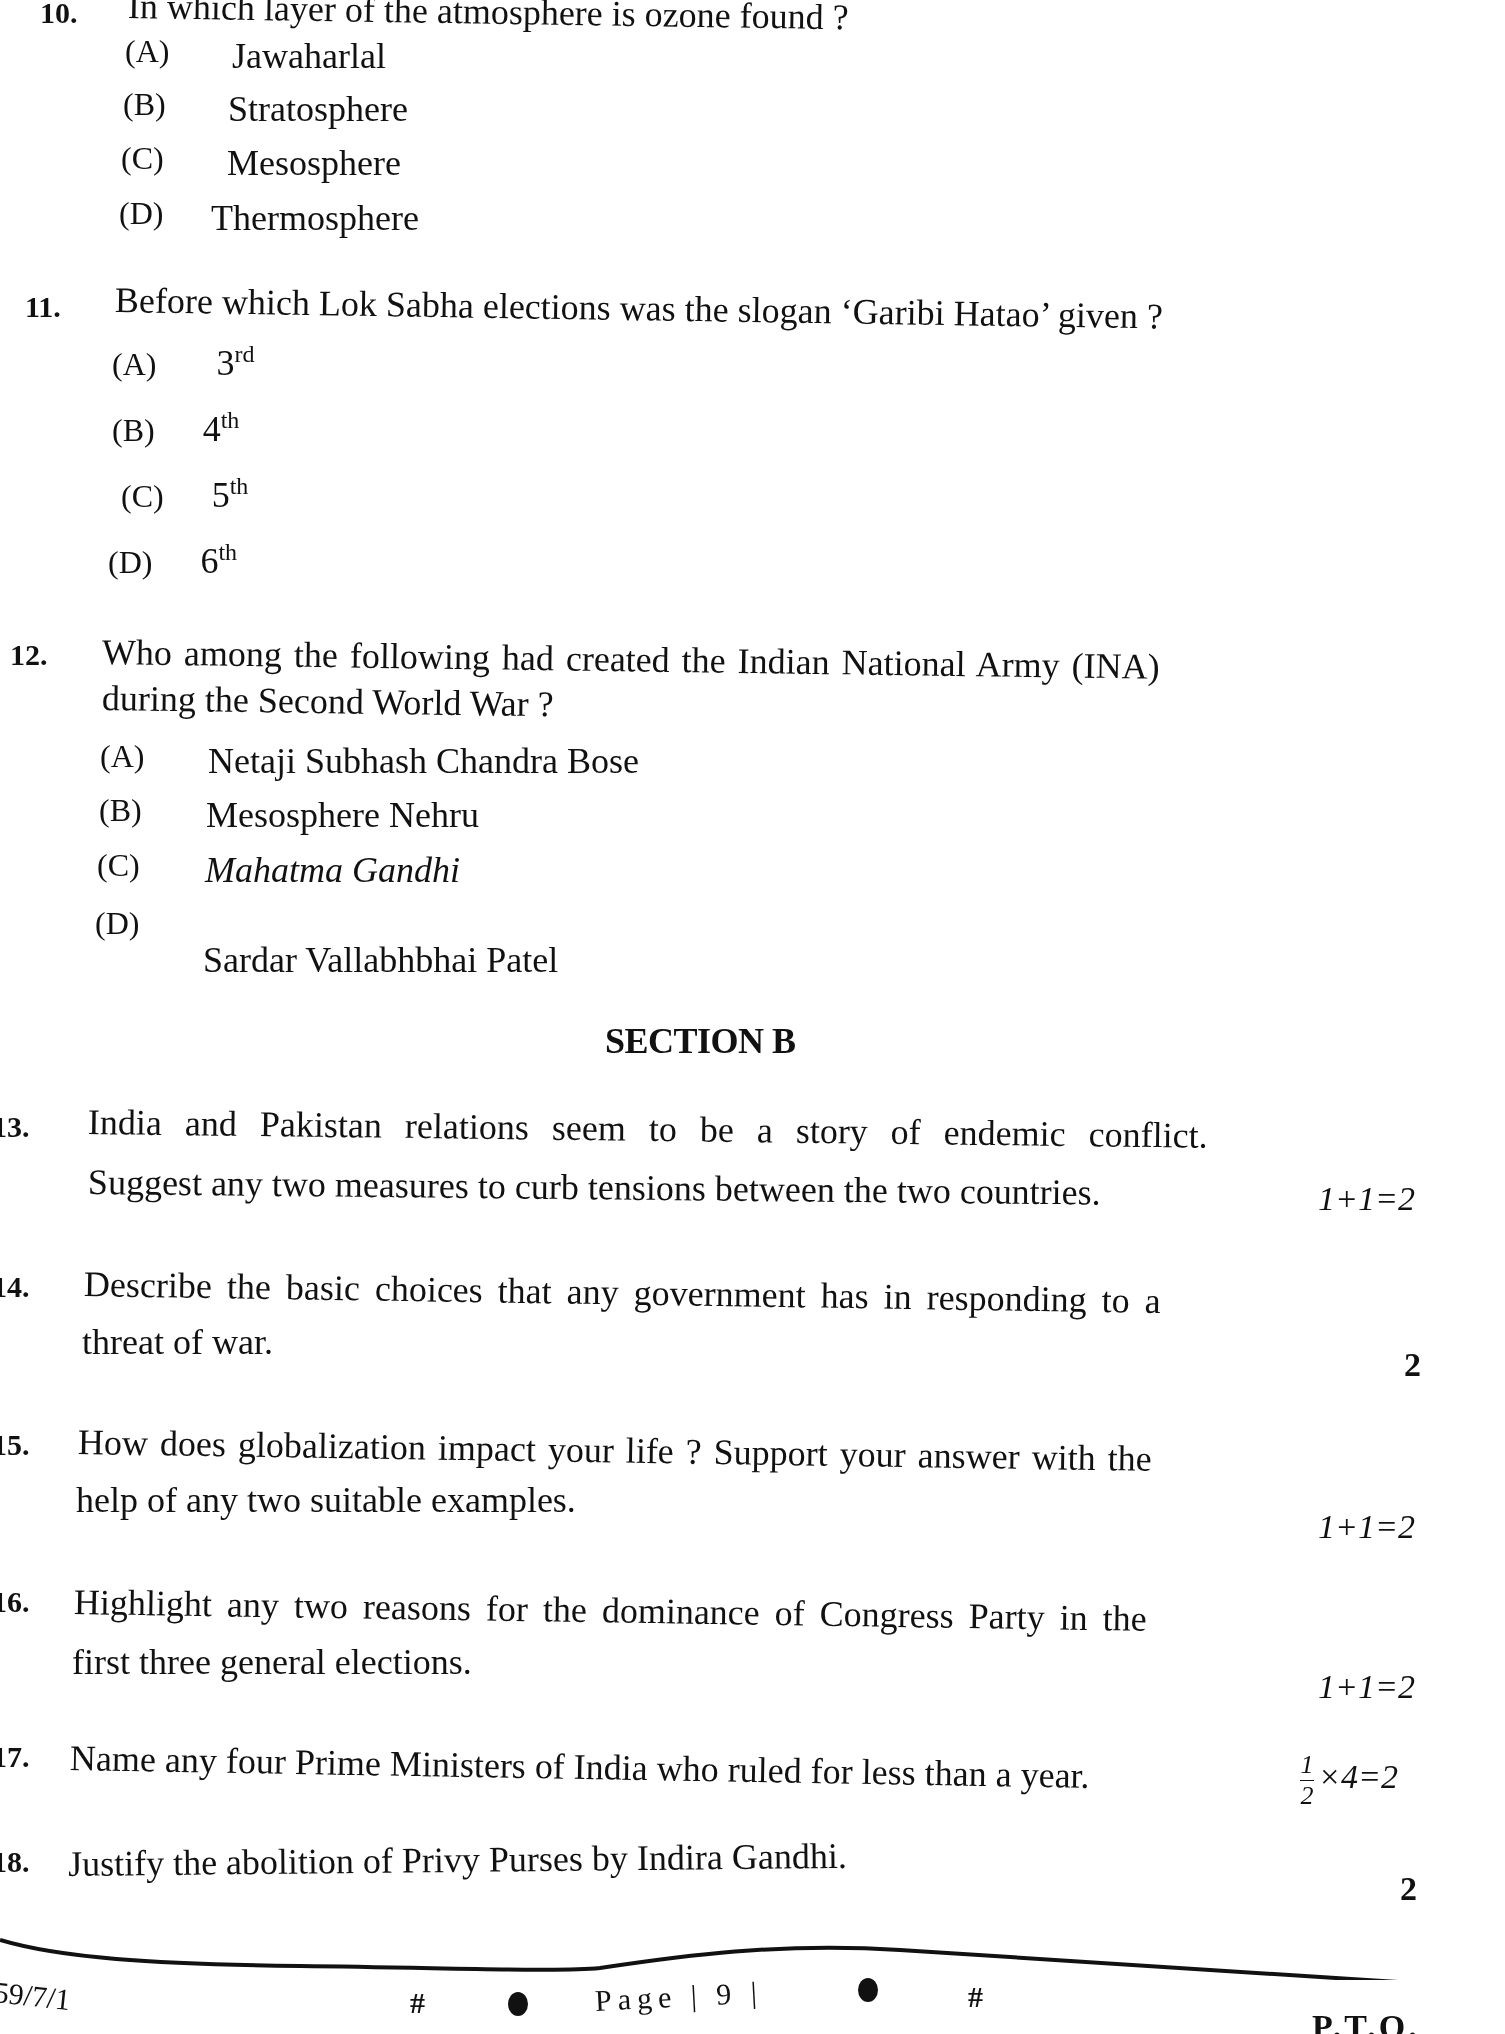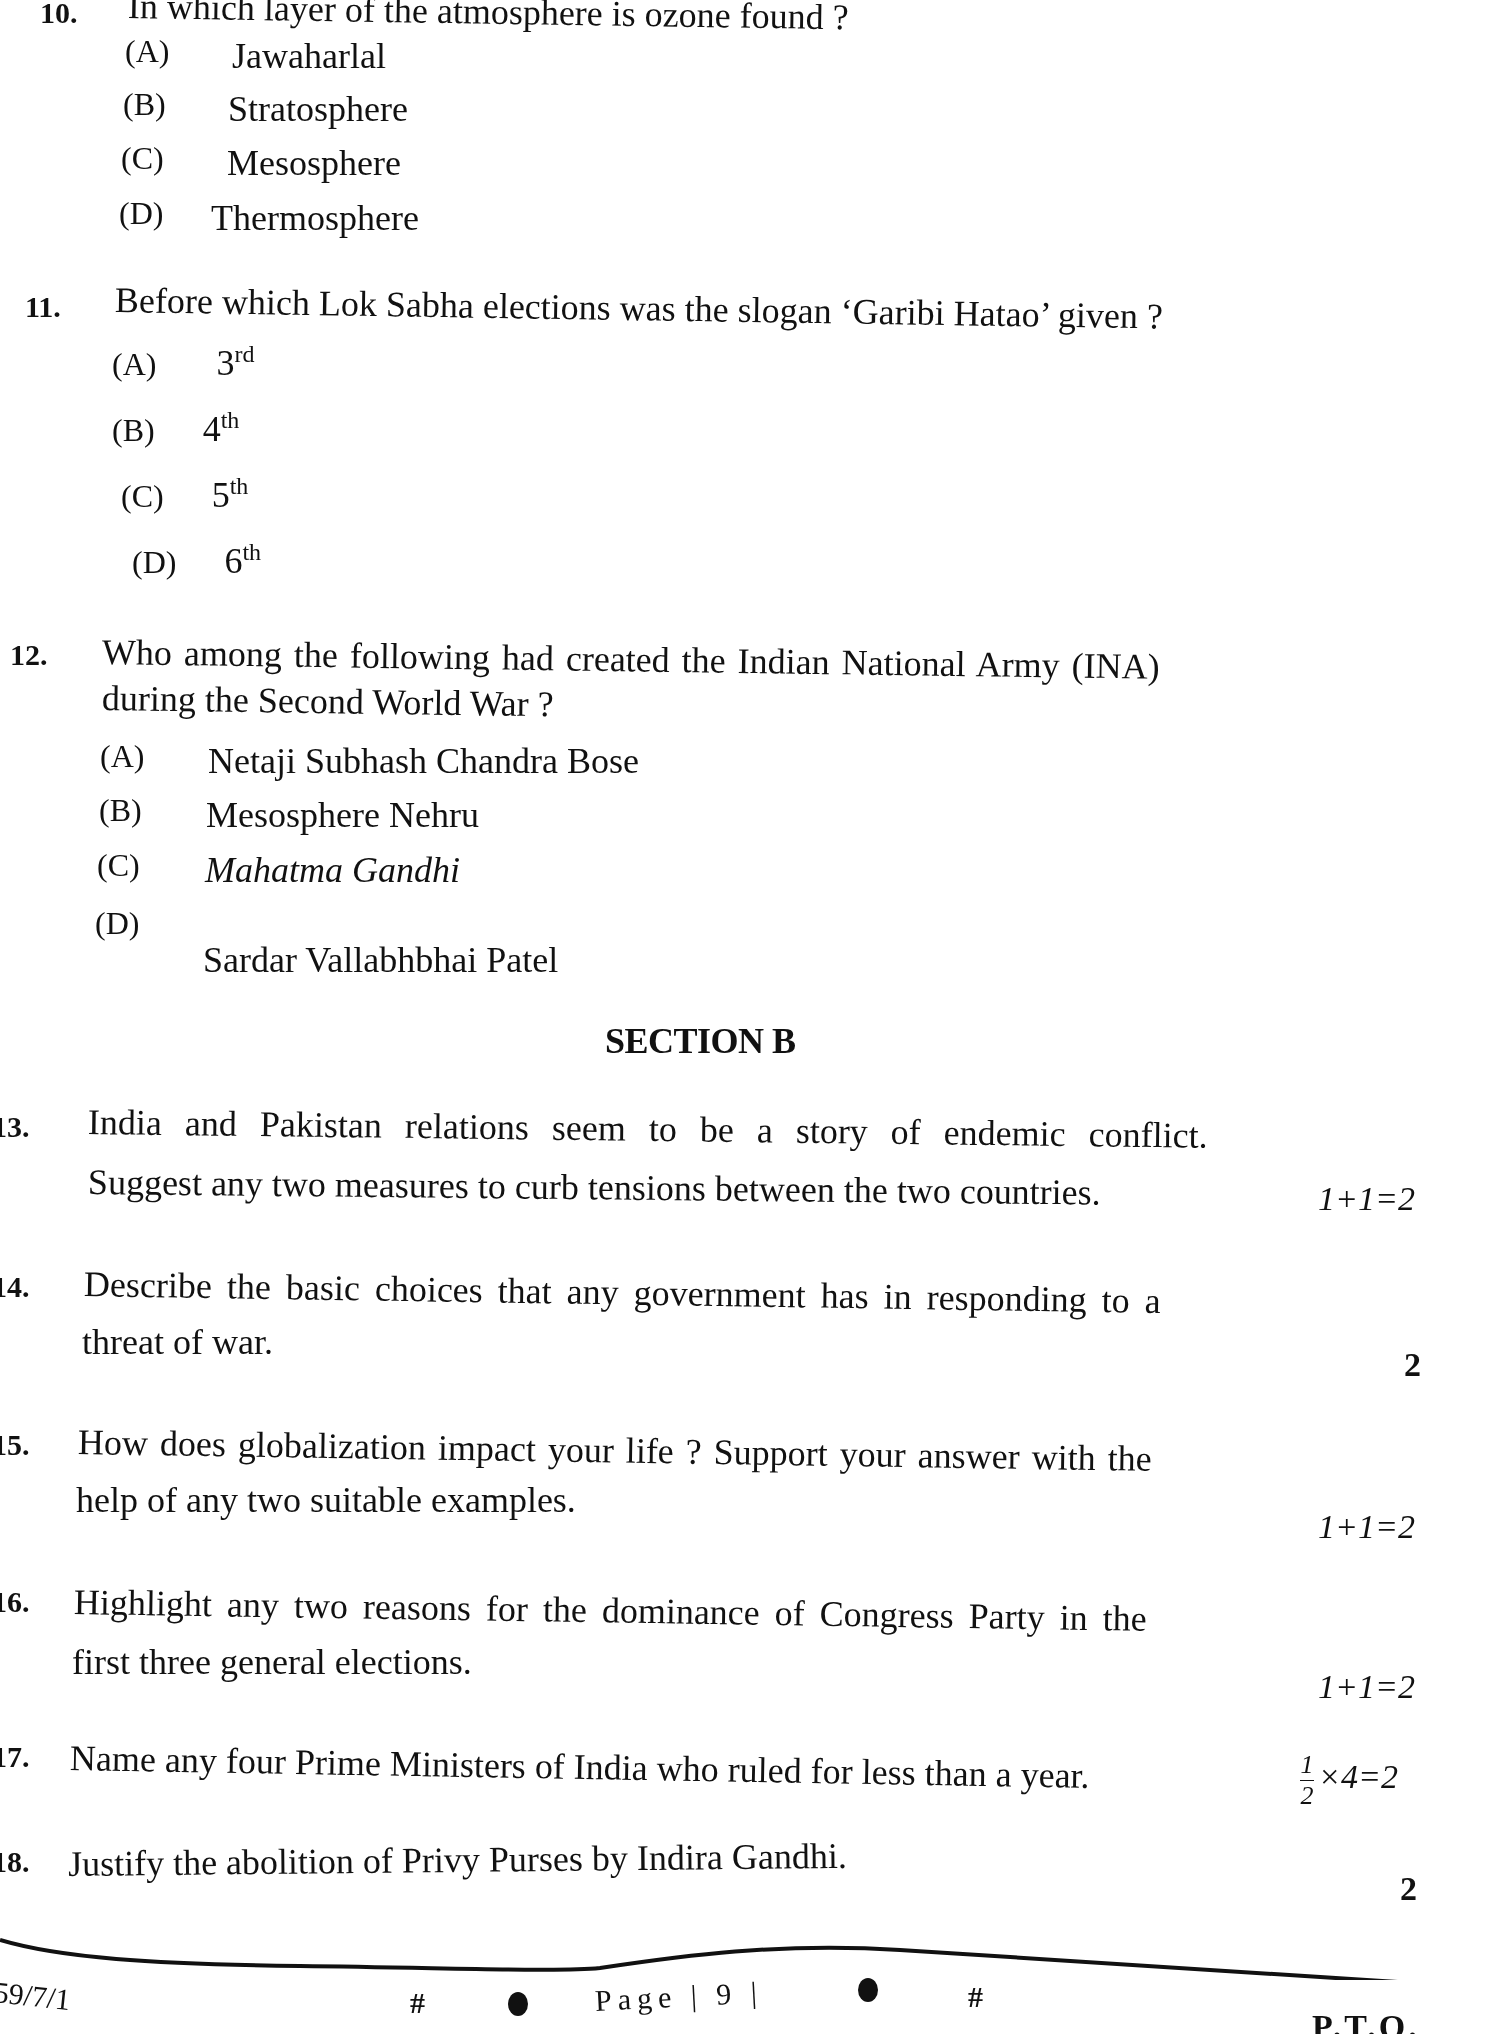--- a/index.html
+++ b/index.html
@@ -51,21 +51,21 @@
       <span class="opt-text" style="margin-left:56px;"><span>3</span><sup>rd</sup></span>
     </div>
     <div class="abs" style="left:112px; top:408px;">
       <span class="opt-label">(B)</span>
       <span class="opt-text" style="margin-left:44px;"><span>4</span><sup>th</sup></span>
     </div>
     <div class="abs" style="left:110px; top:474px;margin-left:11px;">
       <span class="opt-label">(C)</span>
       <span class="opt-text" style="margin-left:44px;"><span>5</span><sup>th</sup></span>
     </div>
-    <div class="abs" style="left:108px; top:540px;margin-left:24px;">
+    <div class="abs" style="left:108px; top:540px;">
       <span class="opt-label">(D)</span>
       <span class="opt-text" style="margin-left:44px;"><span>6</span><sup>th</sup></span>
     </div>
   </div>
 
   <div>
     <span class="abs qnum" style="left:10px; top:638px;">12.</span>
     <span class="abs qtext" style="left:102px; top:630px; transform:rotate(0.8deg); transform-origin:left; word-spacing:3px;">Who among the following had created the Indian National Army (INA)</span>
     <span class="abs qtext" style="left:102px; top:676px; transform:rotate(0.8deg); transform-origin:left;">during the Second World War ?</span>
     <span class="abs opt-label" style="left:100px; top:738px;">(A)</span>

